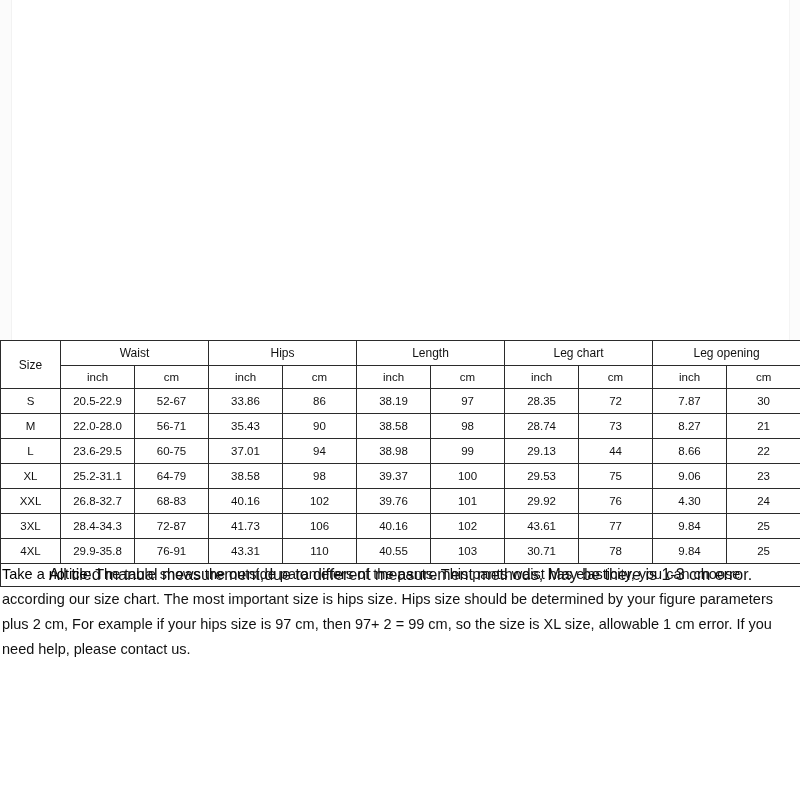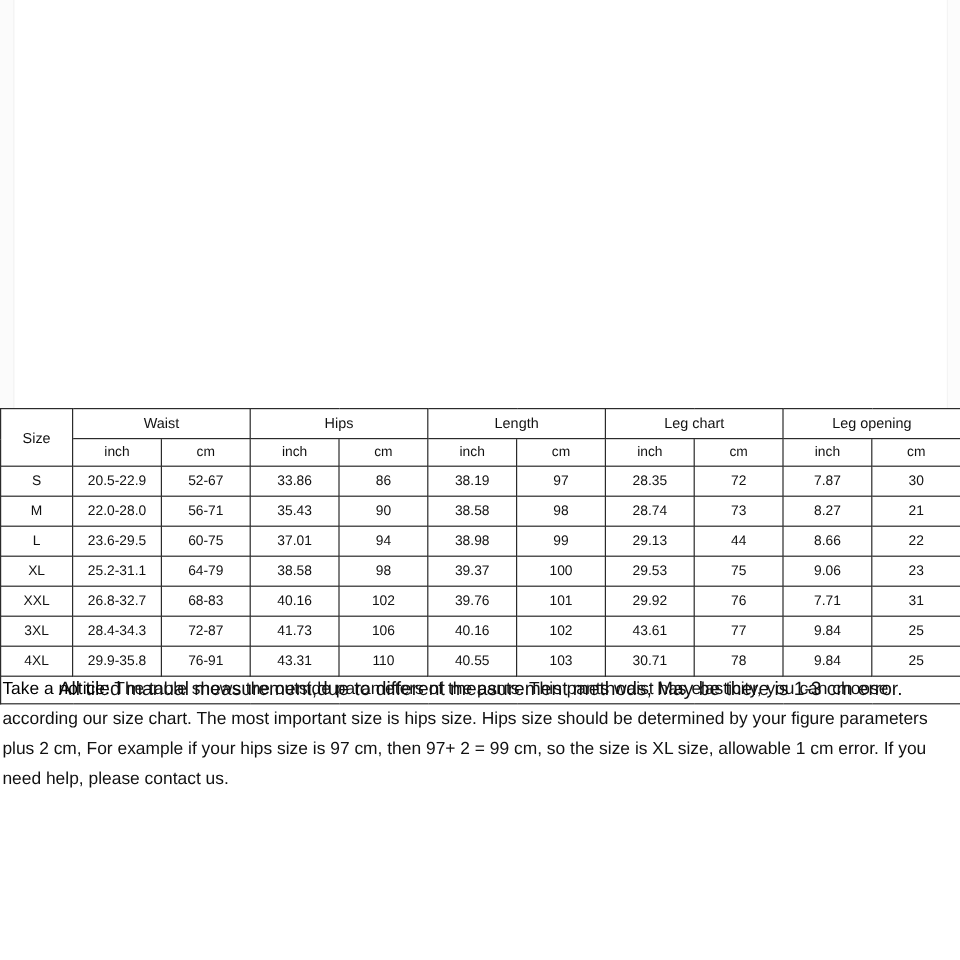--- a/index.html
+++ b/index.html
@@ -203,22 +203,22 @@
         <tr class="data-row">
           <td>XXL</td>
           <td>26.8-32.7</td>
           <td>68-83</td>
           <td>40.16</td>
           <td>102</td>
           <td>39.76</td>
           <td>101</td>
           <td>29.92</td>
           <td>76</td>
-          <td>7.71</td>
-          <td>31</td>
+          <td>4.30</td>
+          <td>24</td>
         </tr>
         <tr class="data-row">
           <td>3XL</td>
           <td>28.4-34.3</td>
           <td>72-87</td>
           <td>41.73</td>
           <td>106</td>
           <td>40.16</td>
           <td>102</td>
           <td>43.61</td>

